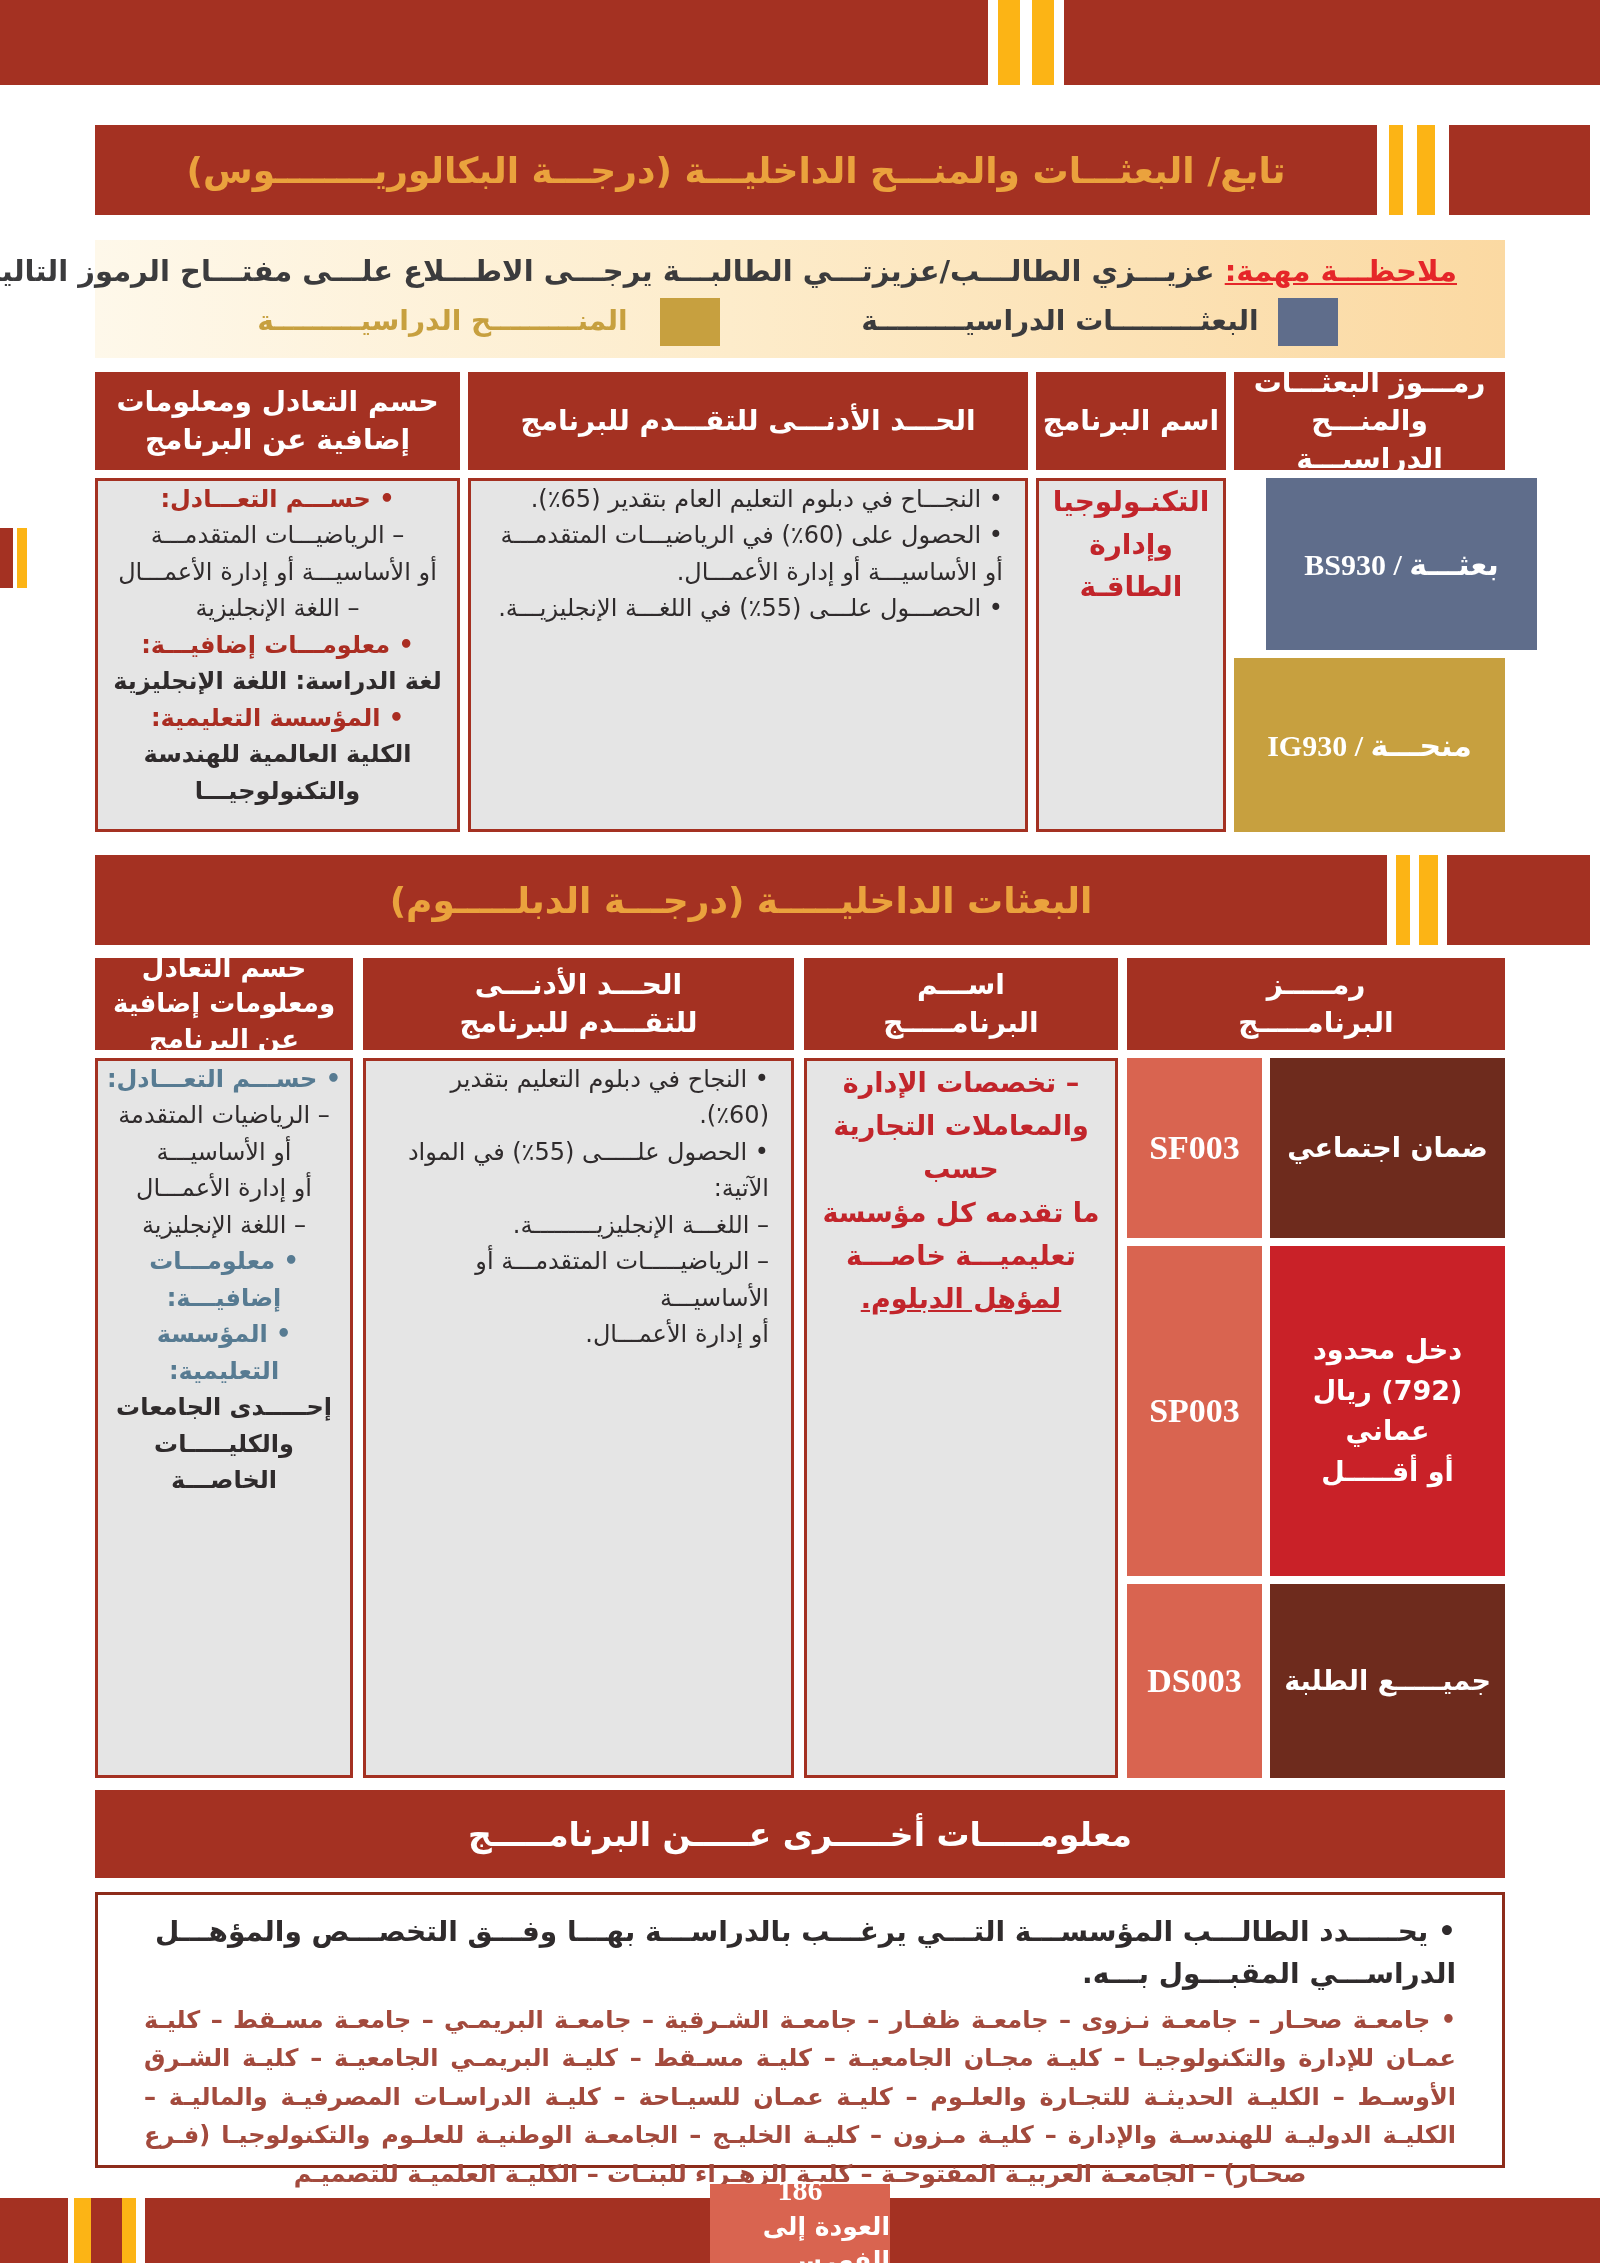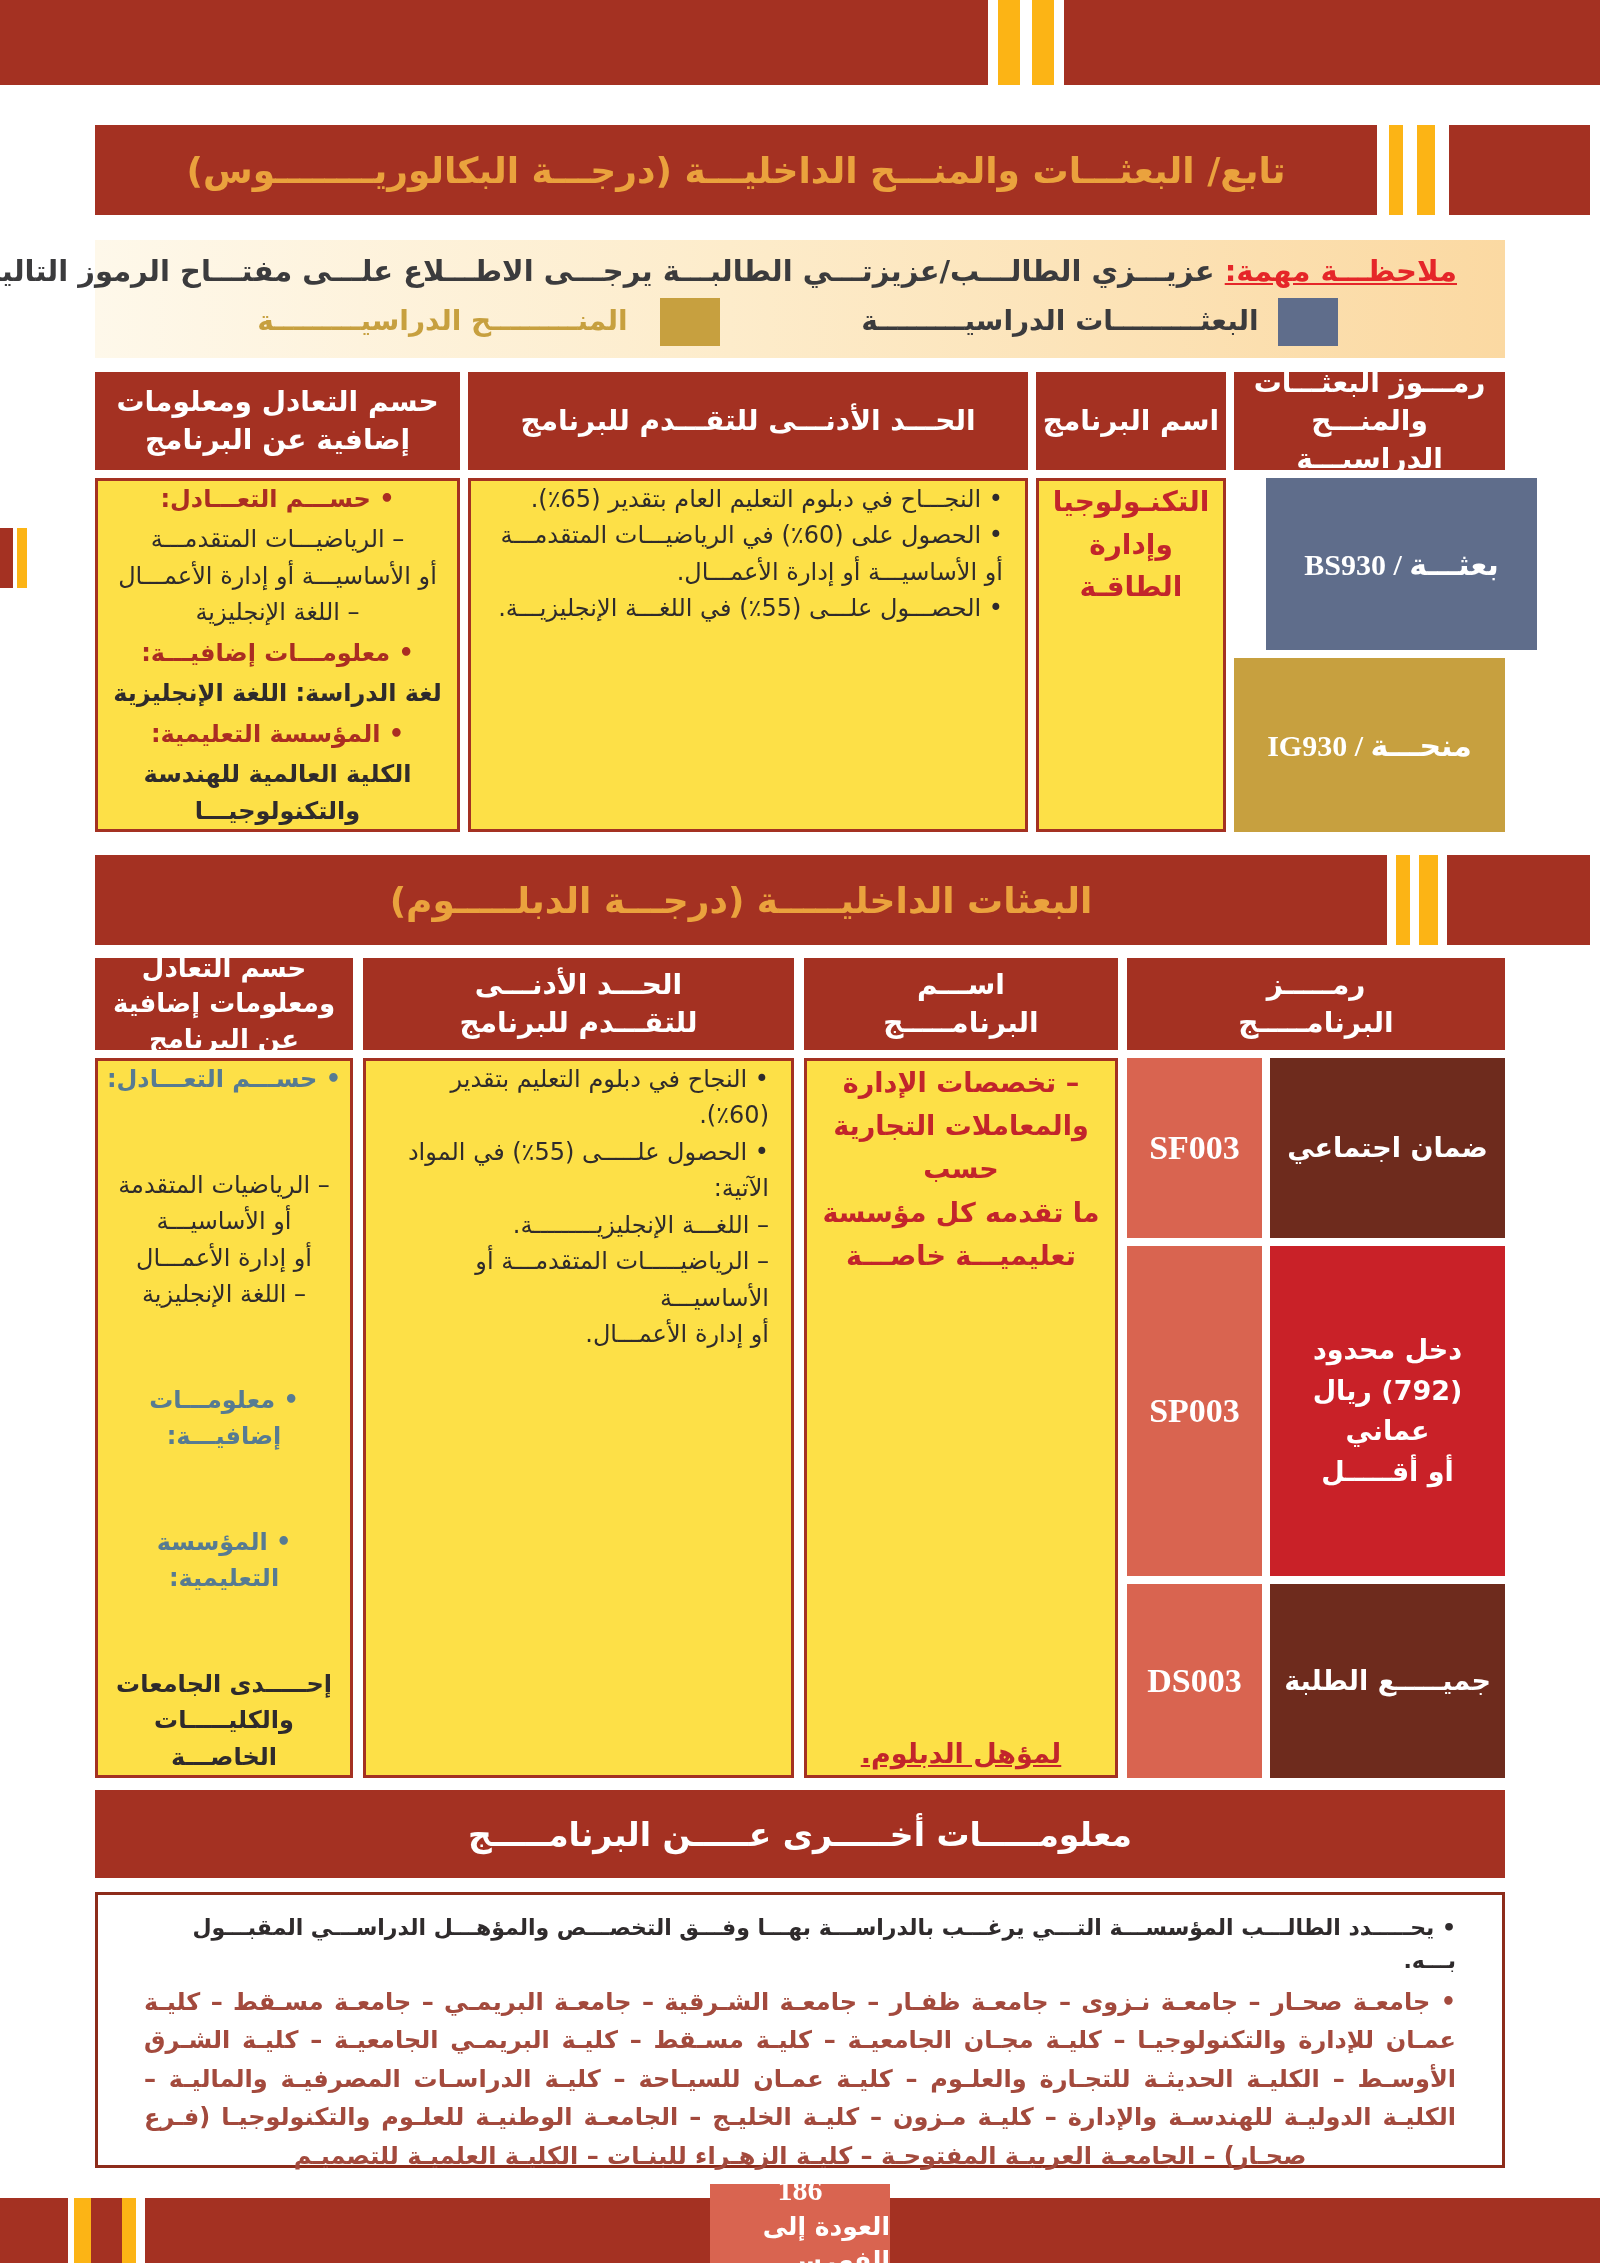--- a/index.html
+++ b/index.html
@@ -20,22 +20,22 @@
   
   .note{background:linear-gradient(270deg,#fbd9a2 0%,#fdeccb 55%,#fef8ea 100%);}
   .note-line{position:absolute;top:14px;right:48px;font-size:29px;font-weight:bold;color:#3b3b3d;white-space:nowrap}
   .note-red{color:#e52629;text-decoration:underline}
   .legend-label{position:absolute;font-size:28px;font-weight:bold;text-align:center}
 
   
   .th{display:flex;align-items:center;justify-content:center;text-align:center;
       background:#a43122;color:#ffffff;font-weight:bold;font-size:28px;
       line-height:1.35;white-space:pre-line}
-  .cell{background:#fde047;border:3px solid #a43122;display:flex;flex-direction:column;
-        justify-content:space-between;font-size:24px;line-height:1.52}
+  .cell{background:#e5e5e5;border:3px solid #a43122;display:flex;flex-direction:column;
+        justify-content:flex-start;font-size:24px;line-height:1.52}
   .cell-center{text-align:center;padding:0 8px}
   .cell-right{text-align:right;padding:0 22px}
   .blk{white-space:pre-line}
   .b-red{color:#aa2d22;font-weight:bold}
   .b-slate{color:#577b92;font-weight:bold}
   .b-plain{color:#2f2b2c;font-weight:normal}
   .b-bold{color:#2f2b2c;font-weight:bold}
   .b-redtext{color:#c2252b;font-weight:bold}
   .u{text-decoration:underline}
 
@@ -47,21 +47,21 @@
     font-family:"Liberation Serif",serif;font-weight:bold;font-size:34px}
   .labelbox{color:#ffffff;font-weight:bold;font-size:27px;display:flex;align-items:center;
     justify-content:center;text-align:center;line-height:1.5;white-space:pre-line}
   .maroonbg{background:#6e2b1d}
   .brightredbg{background:#c92128}
 
   
   .infobar{display:flex;align-items:center;justify-content:center;color:#fff;
     font-weight:bold;font-size:33px}
   .infobox{background:#fff;border:3px solid #8d2c1b;padding:16px 46px}
-  .info-b1{font-size:22px;font-weight:bold;color:#2f2b2c;line-height:1.5;text-align:right;margin-bottom:6px}
+  .info-b1{font-size:28px;font-weight:bold;color:#2f2b2c;line-height:1.5;text-align:right;margin-bottom:6px}
   .info-b2{font-size:24px;font-weight:bold;color:#a34a3d;line-height:1.6;
     text-align:justify;text-align-last:center}
 
   
   .footertab{background:#d96450;color:#fff;display:flex;flex-direction:column;align-items:center;
     justify-content:center;z-index:3;line-height:1.35}
   .pagenum{font-family:"Liberation Serif",serif;font-size:30px;font-weight:bold}
   .backlabel{font-size:25px;font-weight:bold;font-family:"DejaVu Sans",sans-serif}
 </style>
 </head>

